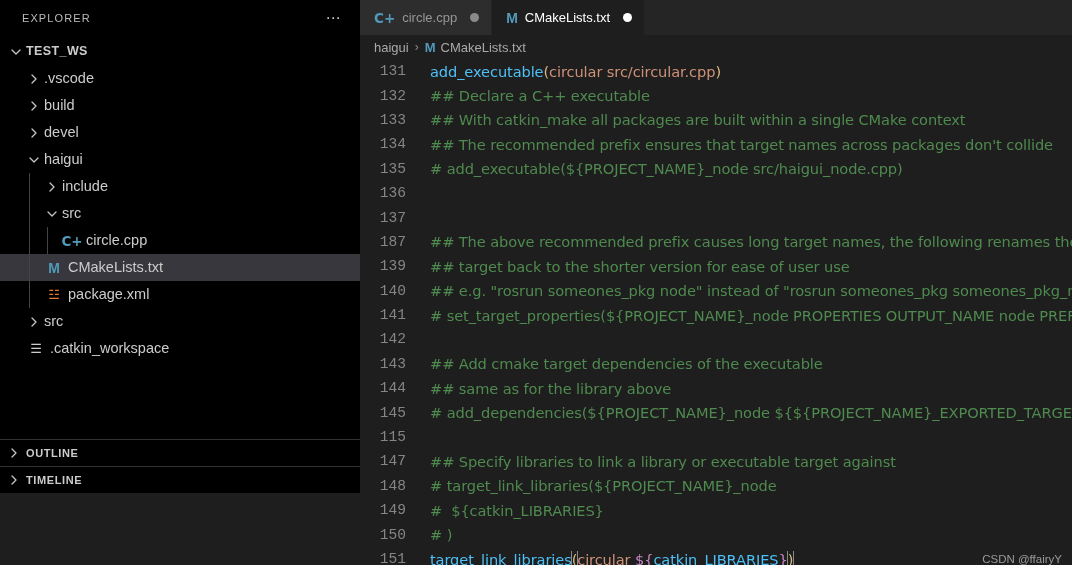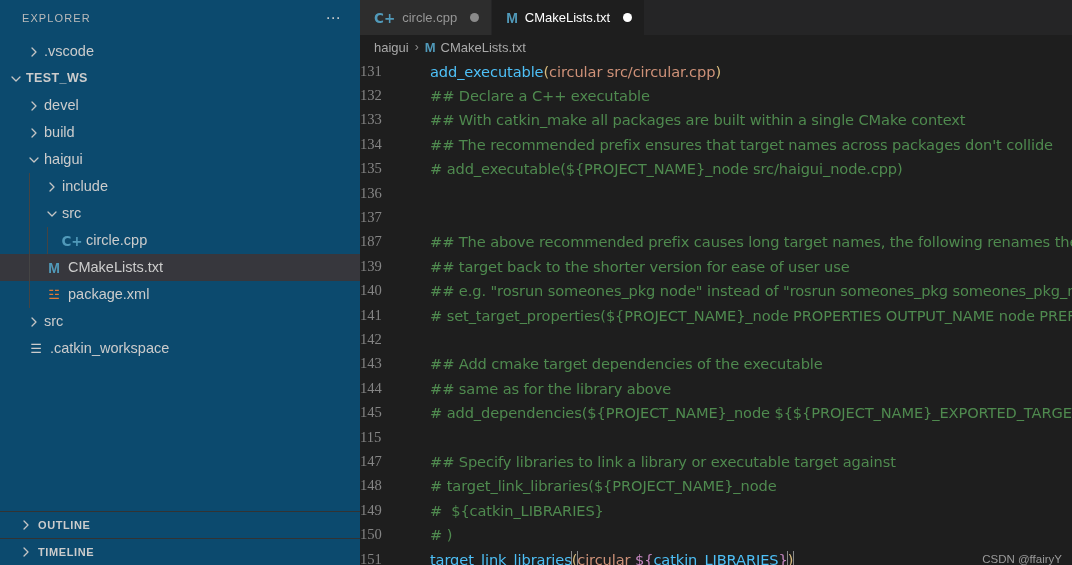--- a/index.html
+++ b/index.html
@@ -7,21 +7,21 @@
     width:1072px;height:565px;overflow:hidden;
     background:#1e1e1e;
     font-family:"Liberation Sans","DejaVu Sans",sans-serif;
     font-size:13px;color:#cccccc;
     -webkit-font-smoothing:antialiased;
   }
   .app{display:flex;width:1072px;height:565px;position:relative;}
 
   
   .sidebar{
-    width:360px;height:565px;background:#0c4a6e;
+    width:360px;height:493px;background:#000000;
     display:flex;flex-direction:column;position:relative;flex:0 0 360px;
   }
   .sb-header{
     height:35px;display:flex;align-items:center;justify-content:space-between;
     padding:0 18px 0 22px;flex:0 0 35px;
   }
   .sb-title{font-size:11px;letter-spacing:1.1px;color:#bbbbbb;font-weight:400;}
   .sb-dots{color:#cccccc;font-size:15px;letter-spacing:1.6px;line-height:10px;cursor:pointer;}
 
   .tree{flex:1 1 auto;overflow:hidden;padding-top:3px;}
@@ -46,21 +46,21 @@
     margin-right:4px;font-size:13px;font-weight:bold;
   }
   .icon-cpp{color:#519aba;font-size:13.5px;font-weight:bold;font-family:"DejaVu Sans",sans-serif;}
   .icon-m{color:#519aba;font-size:14px;font-weight:bold;}
   .icon-xml{color:#e37933;}
   .icon-list{color:#cccccc;}
 
   .sb-sections{flex:0 0 auto;}
   .sec{
     height:26px;display:flex;align-items:center;border-top:1px solid #333;
-    padding-left:18px;cursor:pointer;
+    padding-left:6px;cursor:pointer;
   }
   .sec .label{font-size:11px;font-weight:bold;letter-spacing:.6px;color:#cccccc;}
   .sec .chev{margin-right:4px;}
 
   
   .editor{flex:1 1 auto;display:flex;flex-direction:column;background:#1e1e1e;min-width:0;}
   .tabbar{height:35px;background:#252526;display:flex;flex:0 0 35px;}
   .tab{
     height:35px;display:flex;align-items:center;padding:0 12px 0 14px;
     background:#2d2d2d;color:#969696;font-size:13px;cursor:pointer;
@@ -82,23 +82,23 @@
 
   .code{
     flex:1 1 auto;position:relative;overflow:hidden;background:#1e1e1e;
     font-family:"DejaVu Sans Mono","Liberation Mono",monospace;
   }
   .cline{
     height:24.4px;display:flex;align-items:center;white-space:pre;
     font-size:14.6px;
   }
   .lnum{
-    width:70px;flex:0 0 70px;padding-right:24px;
+    width:70px;flex:0 0 70px;text-align:right;padding-right:24px;
     color:#858585;font-size:14.6px;box-sizing:border-box;
-    font-family:Liberation Serif, serif;
+    font-family:Liberation Mono, monospace;
   }
   .ctext{
     flex:1 1 auto;white-space:pre;overflow:hidden;
     font-family:"DejaVu Sans","Liberation Sans",sans-serif;
     font-size:14.6px;letter-spacing:-.1px;
   }
   .cm{color:#4f8a4f;}
   .fn{color:#4ec0f7;}
   .br{color:#d7ba7d;}
   .ar{color:#ce9178;margin-top:47px;}
@@ -116,55 +116,55 @@
 <body>
 
 <div class="app">
 
   <div class="sidebar">
     <div class="sb-header">
       <span class="sb-title">EXPLORER</span>
       <span class="sb-dots">⋯</span>
     </div>
     <div class="tree" id="tree">
-        <div class="row">
-          <span class="ind" style="width: 26px;"></span>
-          <span class="chev">
-            <svg width="16" height="16" viewBox="0 0 16 16">
-              <path d="M6 4 L10 8 L6 12" fill="none" stroke="#c5c5c5" stroke-width="1.3" stroke-linecap="round" stroke-linejoin="round"></path>
-            </svg>
-          </span>
-          <span class="label">.vscode</span>
-        </div>
         <div class="row root">
           <span class="ind" style="width: 8px;"></span>
           <span class="chev">
             <svg width="16" height="16" viewBox="0 0 16 16">
               <path d="M4 6 L8 10 L12 6" fill="none" stroke="#c5c5c5" stroke-width="1.3" stroke-linecap="round" stroke-linejoin="round"></path>
             </svg>
           </span>
           <span class="label">TEST_WS</span>
         </div>
         <div class="row">
           <span class="ind" style="width: 26px;"></span>
           <span class="chev">
             <svg width="16" height="16" viewBox="0 0 16 16">
               <path d="M6 4 L10 8 L6 12" fill="none" stroke="#c5c5c5" stroke-width="1.3" stroke-linecap="round" stroke-linejoin="round"></path>
             </svg>
           </span>
+          <span class="label">.vscode</span>
+        </div>
+        <div class="row">
+          <span class="ind" style="width: 26px;"></span>
+          <span class="chev">
+            <svg width="16" height="16" viewBox="0 0 16 16">
+              <path d="M6 4 L10 8 L6 12" fill="none" stroke="#c5c5c5" stroke-width="1.3" stroke-linecap="round" stroke-linejoin="round"></path>
+            </svg>
+          </span>
+          <span class="label">build</span>
+        </div>
+        <div class="row">
+          <span class="ind" style="width: 26px;"></span>
+          <span class="chev">
+            <svg width="16" height="16" viewBox="0 0 16 16">
+              <path d="M6 4 L10 8 L6 12" fill="none" stroke="#c5c5c5" stroke-width="1.3" stroke-linecap="round" stroke-linejoin="round"></path>
+            </svg>
+          </span>
           <span class="label">devel</span>
-        </div>
-        <div class="row">
-          <span class="ind" style="width: 26px;"></span>
-          <span class="chev">
-            <svg width="16" height="16" viewBox="0 0 16 16">
-              <path d="M6 4 L10 8 L6 12" fill="none" stroke="#c5c5c5" stroke-width="1.3" stroke-linecap="round" stroke-linejoin="round"></path>
-            </svg>
-          </span>
-          <span class="label">build</span>
         </div>
         <div class="row">
           <span class="ind" style="width: 26px;"></span>
           <span class="chev">
             <svg width="16" height="16" viewBox="0 0 16 16">
               <path d="M4 6 L8 10 L12 6" fill="none" stroke="#c5c5c5" stroke-width="1.3" stroke-linecap="round" stroke-linejoin="round"></path>
             </svg>
           </span>
           <span class="label">haigui</span>
         </div>

